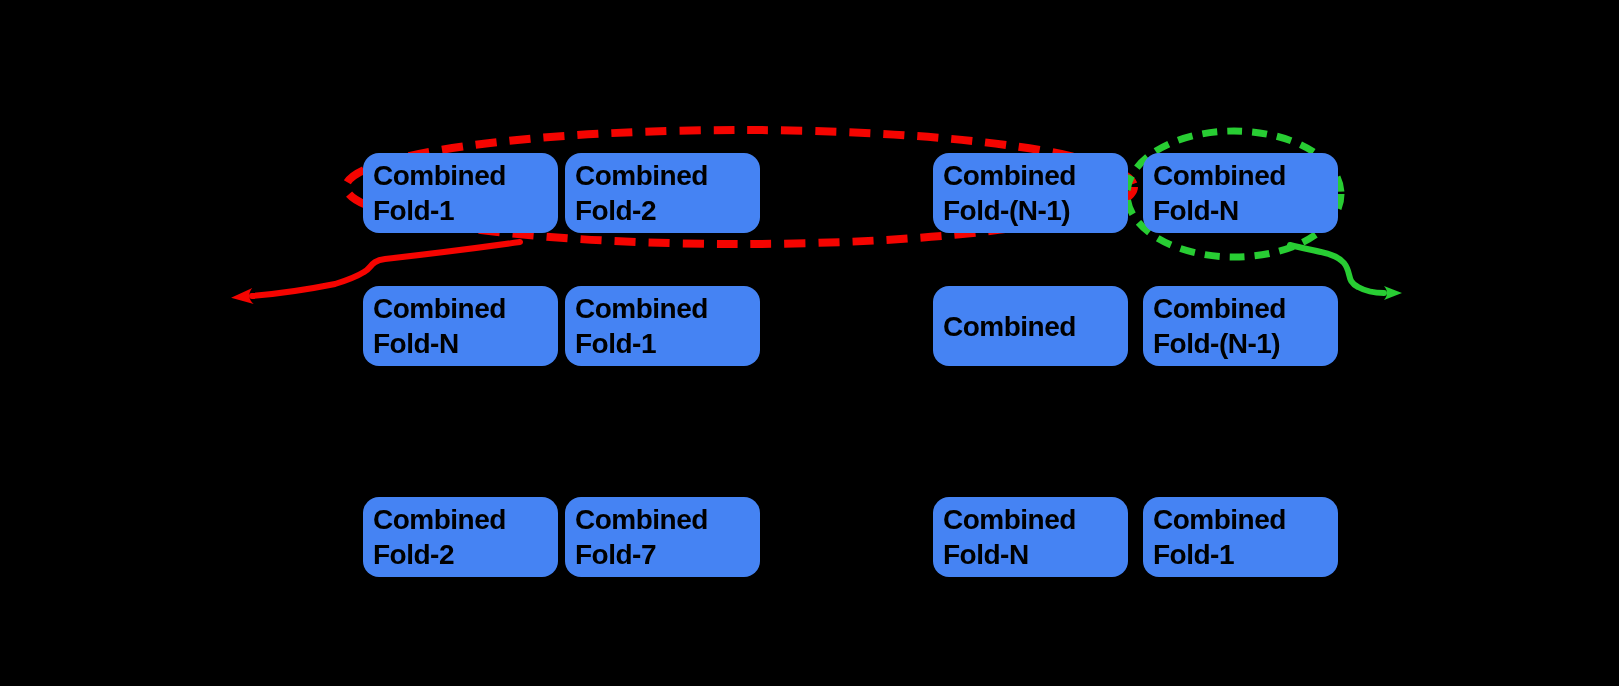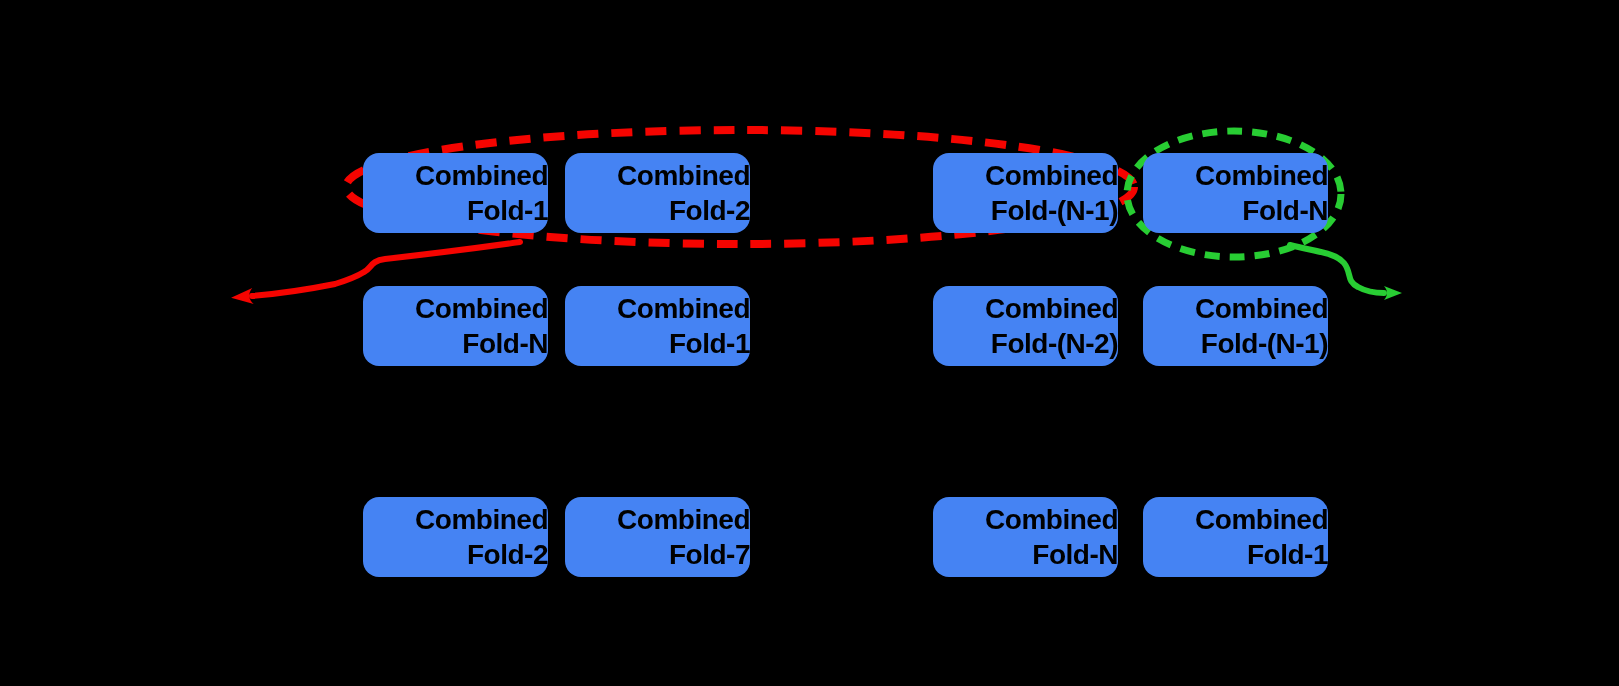--- a/index.html
+++ b/index.html
@@ -20,26 +20,27 @@
   .overlay{
     position:absolute;left:0;top:0;width:1619px;height:686px;
     pointer-events:none;
   }
   .fold-box{
     position:absolute;
     width:185px;height:80px;
     background:var(--blue);
     border-radius:16px;
     display:flex;flex-direction:column;
-    align-items:flex-end;justify-content:center;
+    align-items:flex-start;justify-content:center;
     color:var(--box-text);
     font-weight:700;font-size:28px;line-height:35px;
     letter-spacing:-0.5px;
     text-align:center;
     z-index:1;
+    padding-left:10px;
   }
   .c1{left:363px}.c2{left:565px}.c3{left:933px}.c4{left:1143px}
   .r1{top:153px}.r2{top:286px}.r3{top:497px}
   .ann{fill:none;}
 </style>
 </head>
 <body>
 
 <div class="canvas">
 
@@ -89,21 +90,20 @@
   <div class="fold-box r2 c1">
     <span>Combined</span>
     <span>Fold-N</span>
   </div>
   <div class="fold-box r2 c2">
     <span>Combined</span>
     <span>Fold-1</span>
   </div>
   <div class="fold-box r2 c3">
     <span>Combined</span>
-    <span>Fold-(N-2)</span>
   </div>
   <div class="fold-box r2 c4">
     <span>Combined</span>
     <span>Fold-(N-1)</span>
   </div>
 
   <div class="fold-box r3 c1">
     <span>Combined</span>
     <span>Fold-2</span>
   </div>

